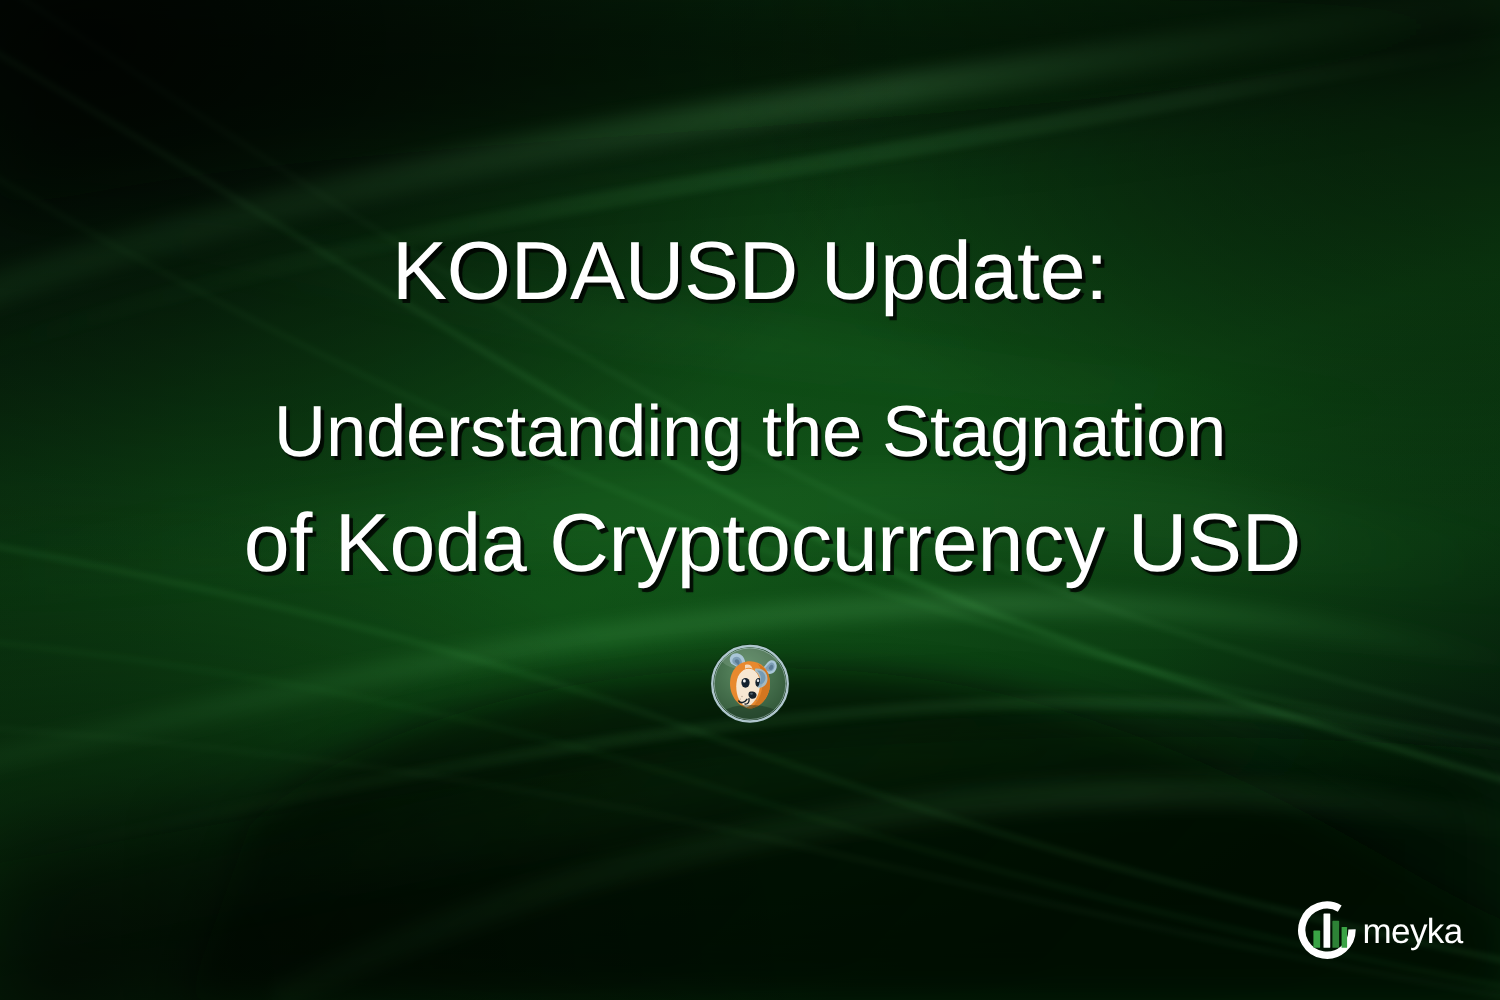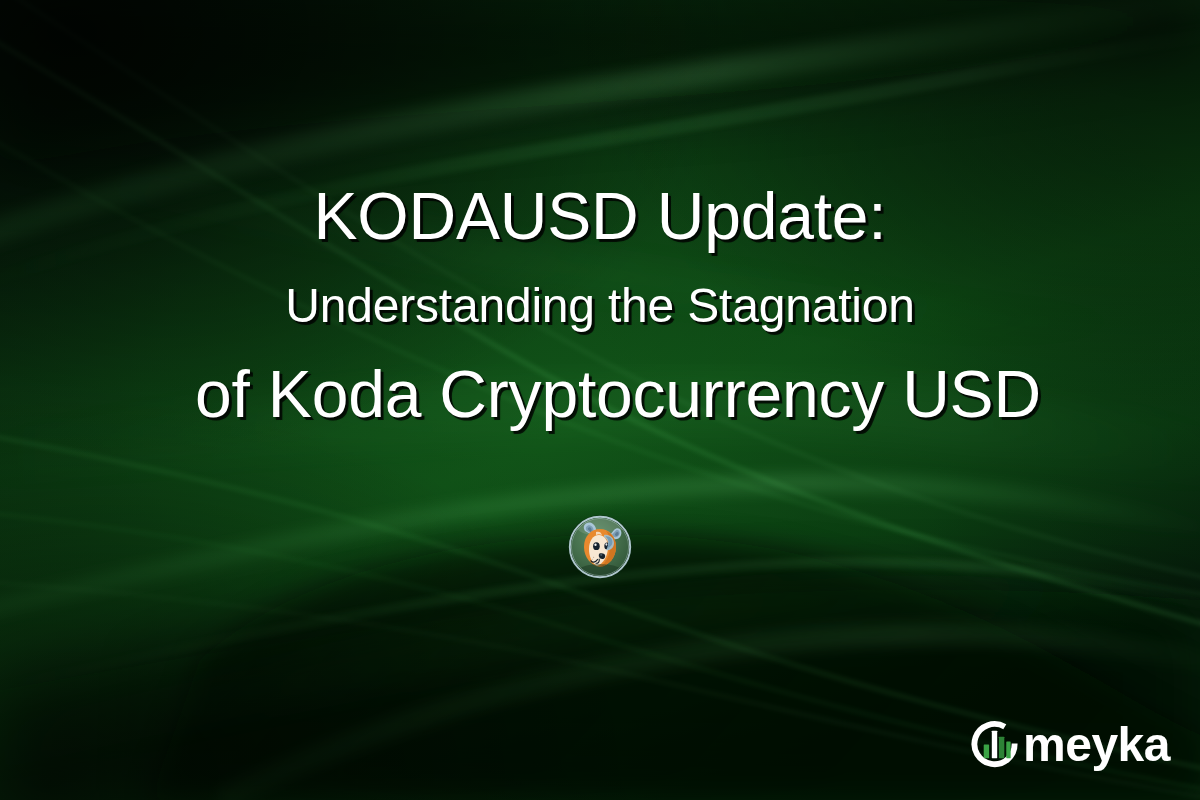--- a/index.html
+++ b/index.html
@@ -48,21 +48,21 @@
     font-size:66px;
     line-height:89px;
     letter-spacing:-0.2px;
     white-space:nowrap;
     text-shadow:
        3px 3px 0 rgba(0,0,0,0.72),
        2px 2px 2px rgba(0,0,0,0.55);
   }
 
   #title-line-1 { font-size:66px; }
-  #title-line-2 { font-size:48px; }
+  #title-line-2 { font-size:58px;margin-top:40px; }
   #title-line-3 { font-size:66px;margin-left:36px; }
 
   
   #coin-badge {
     position:absolute;
     left:566px;
     top:513px;
     width:68px;
     height:68px;
     z-index:6;
@@ -76,22 +76,22 @@
     bottom:32px;
     display:flex;
     align-items:center;
     gap:4px;
     z-index:7;
   }
   #brand-mark { width:49px; height:49px; display:block; flex:0 0 auto; }
   #brand-name {
     color:#ffffff;
     font-family:"Liberation Sans", sans-serif;
-    font-weight:700;
-    font-size:48px;
+    font-weight:400;
+    font-size:28px;
     line-height:40px;
     letter-spacing:-0.5px;
     position:relative;
     top:1px;
   }
 </style>
 </head>
 <body>
 
 <div id="banner">

